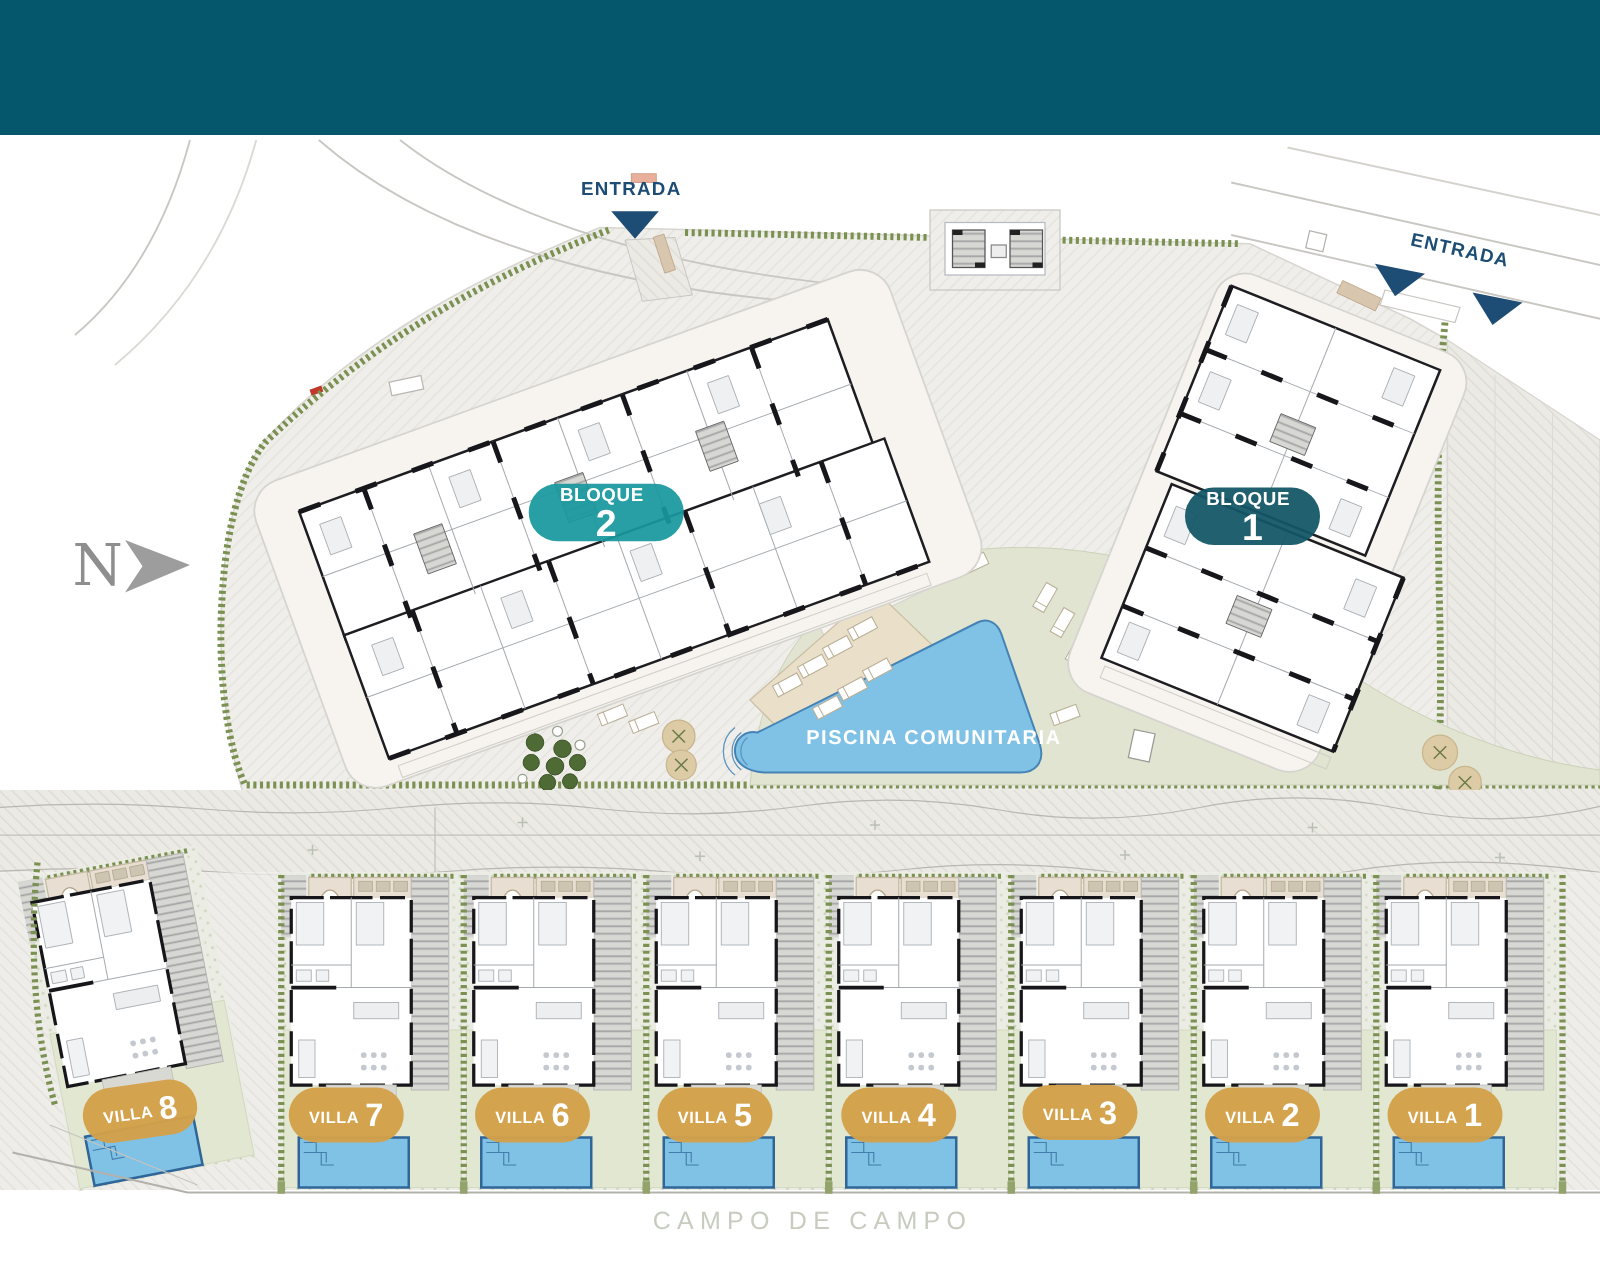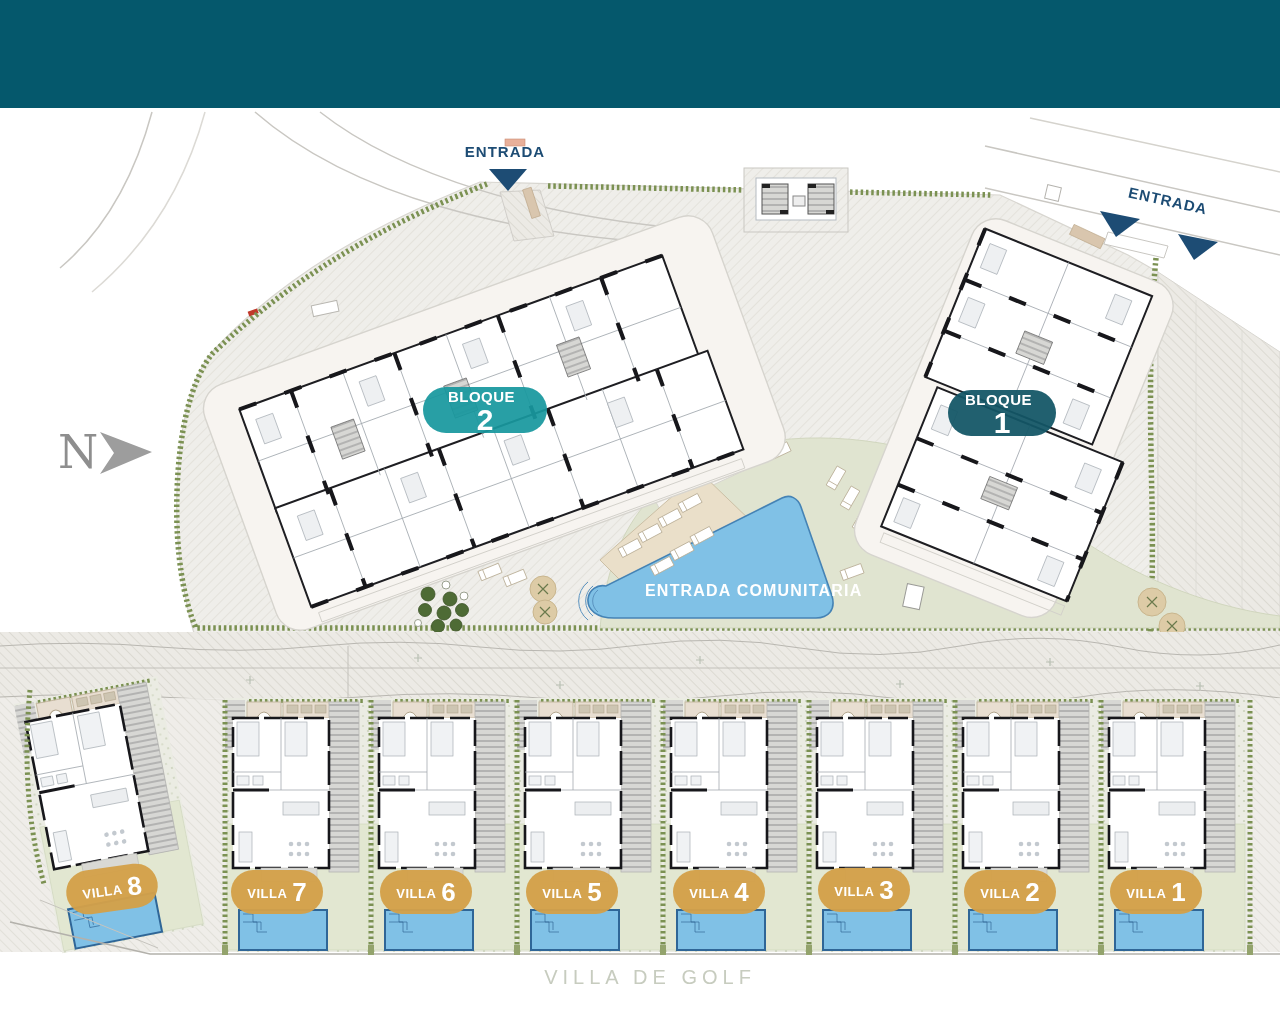--- a/index.html
+++ b/index.html
@@ -362,21 +362,21 @@
 
     <div class="pill b2">
       <span class="lbl">BLOQUE</span>
       <span class="num">2</span>
     </div>
     <div class="pill b1">
       <span class="lbl">BLOQUE</span>
       <span class="num">1</span>
     </div>
 
-    <div class="ovl piscina">ENTRADA COMUNITARIA</div>
+    <div class="ovl piscina">PISCINA COMUNITARIA</div>
 
     <div class="vpill" style="left:66px;top:867px;transform:rotate(-8deg);">
       <span class="lbl">VILLA</span>
       <span class="num">8</span>
     </div>
     <div class="vpill" style="left:231px;top:870px;">
       <span class="lbl">VILLA</span>
       <span class="num">7</span>
     </div>
     <div class="vpill" style="left:380px;top:870px;">
@@ -397,15 +397,15 @@
     </div>
     <div class="vpill" style="left:964px;top:870px;">
       <span class="lbl">VILLA</span>
       <span class="num">2</span>
     </div>
     <div class="vpill" style="left:1110px;top:870px;">
       <span class="lbl">VILLA</span>
       <span class="num">1</span>
     </div>
 
-    <div class="ovl campo">VILLA DE GOLF</div>
+    <div class="ovl campo">CAMPO DE CAMPO</div>
   </div>
 </div>
 
 </body></html>

